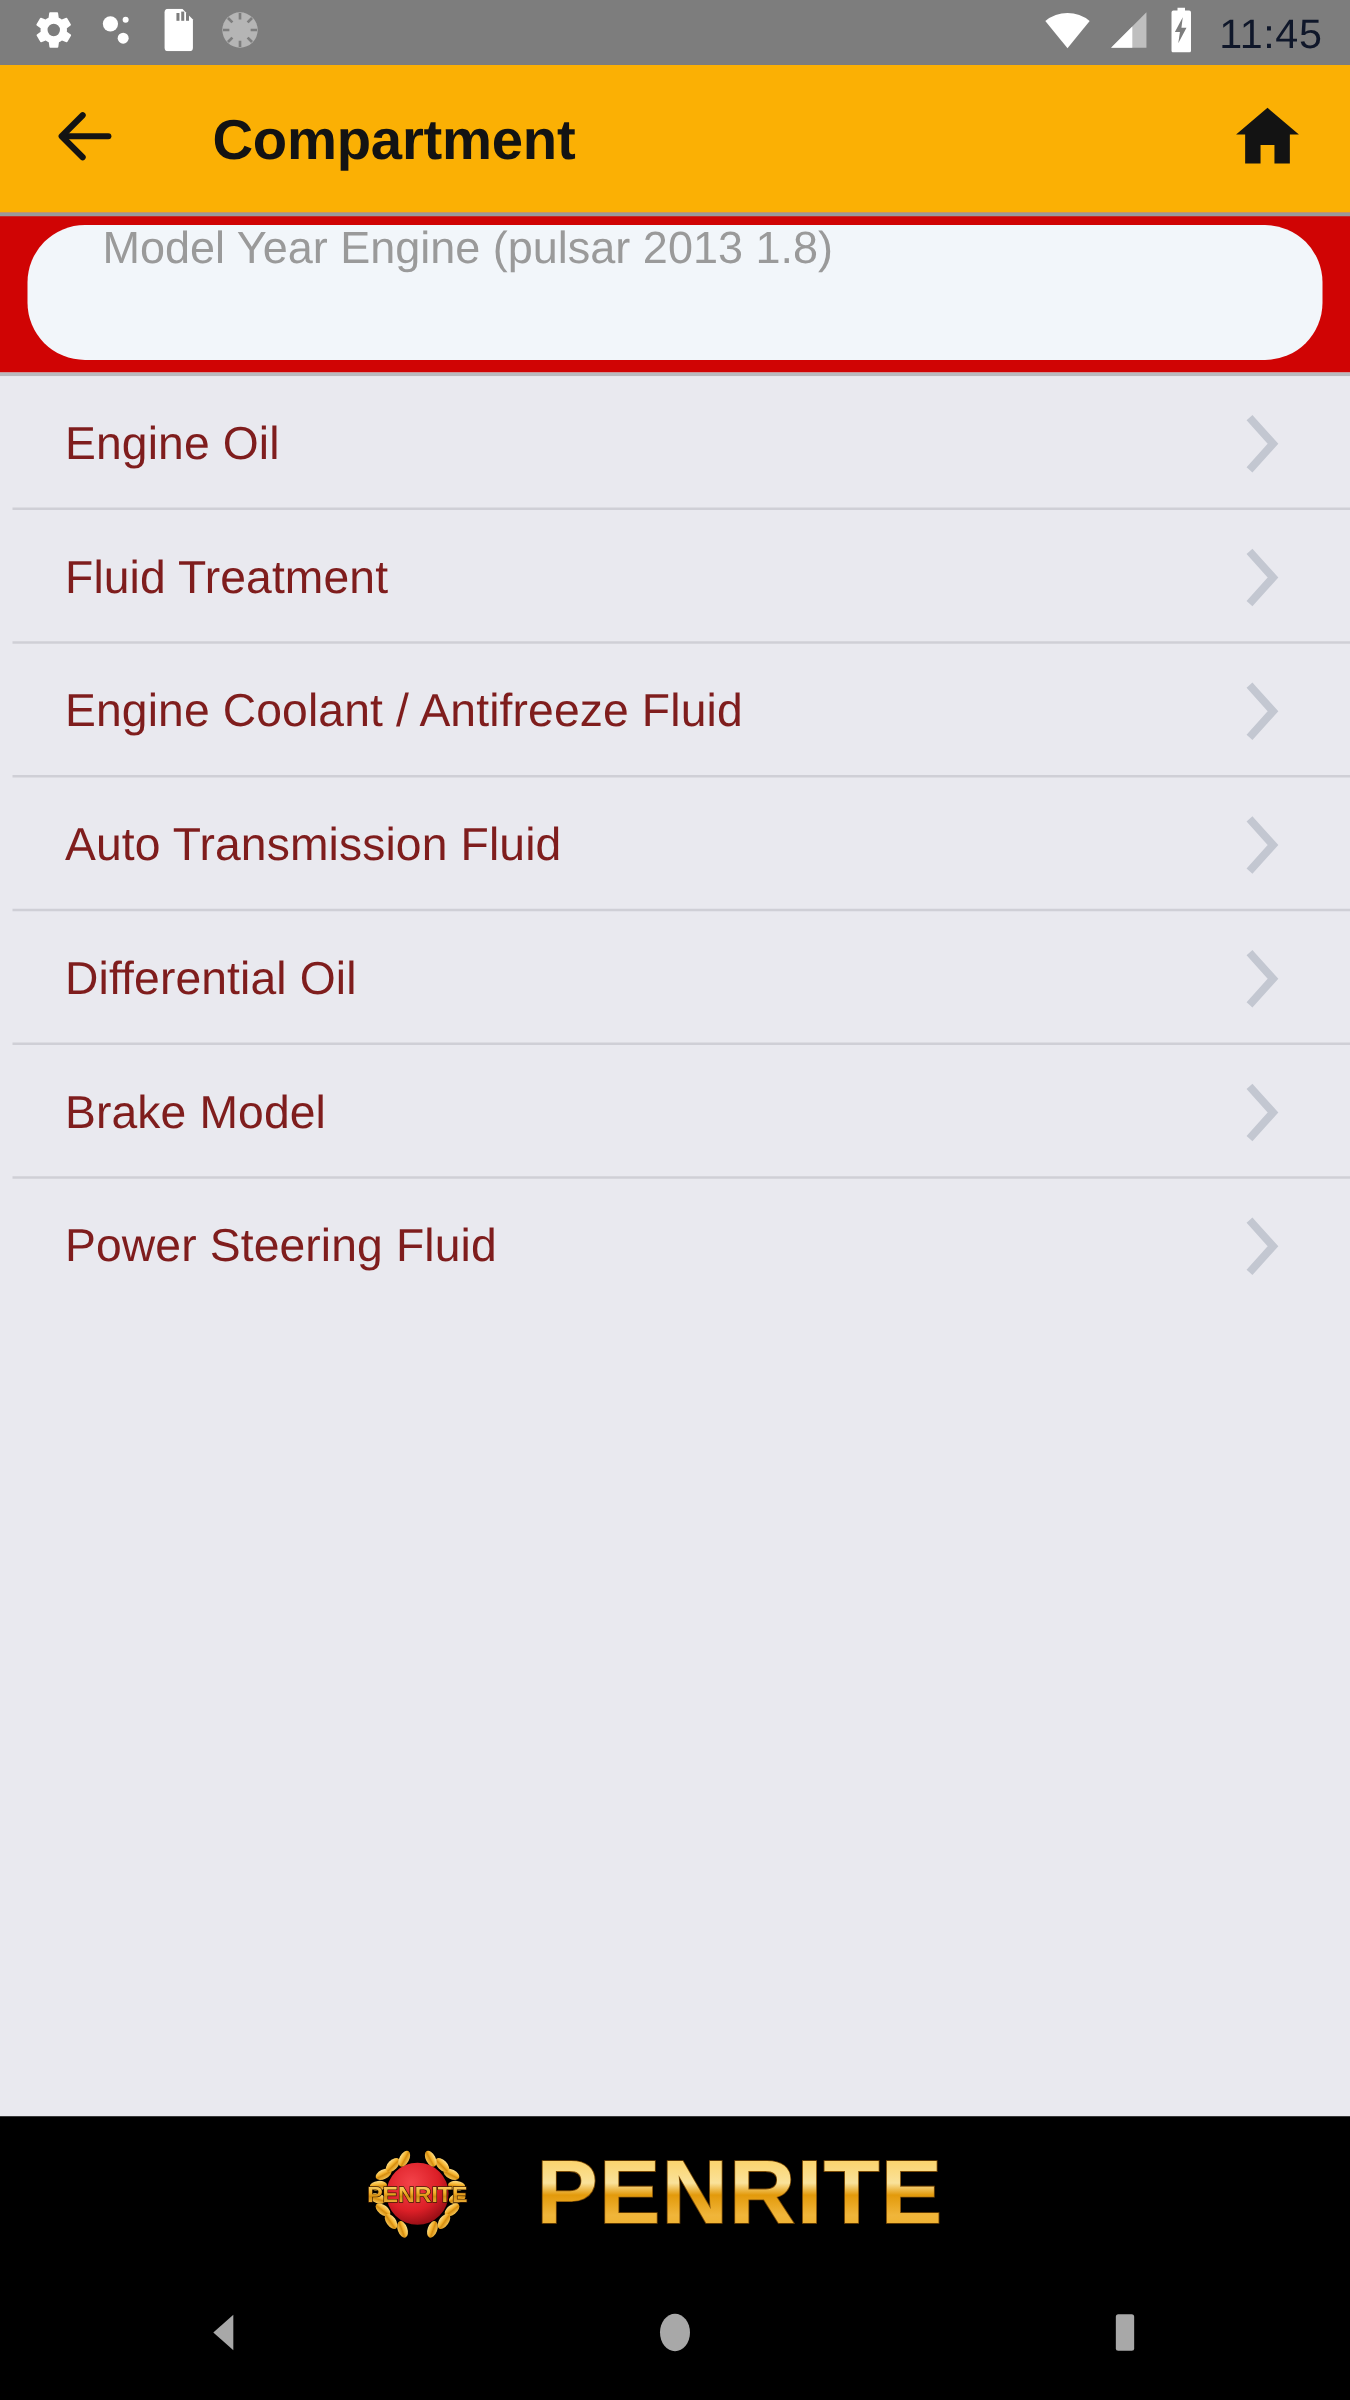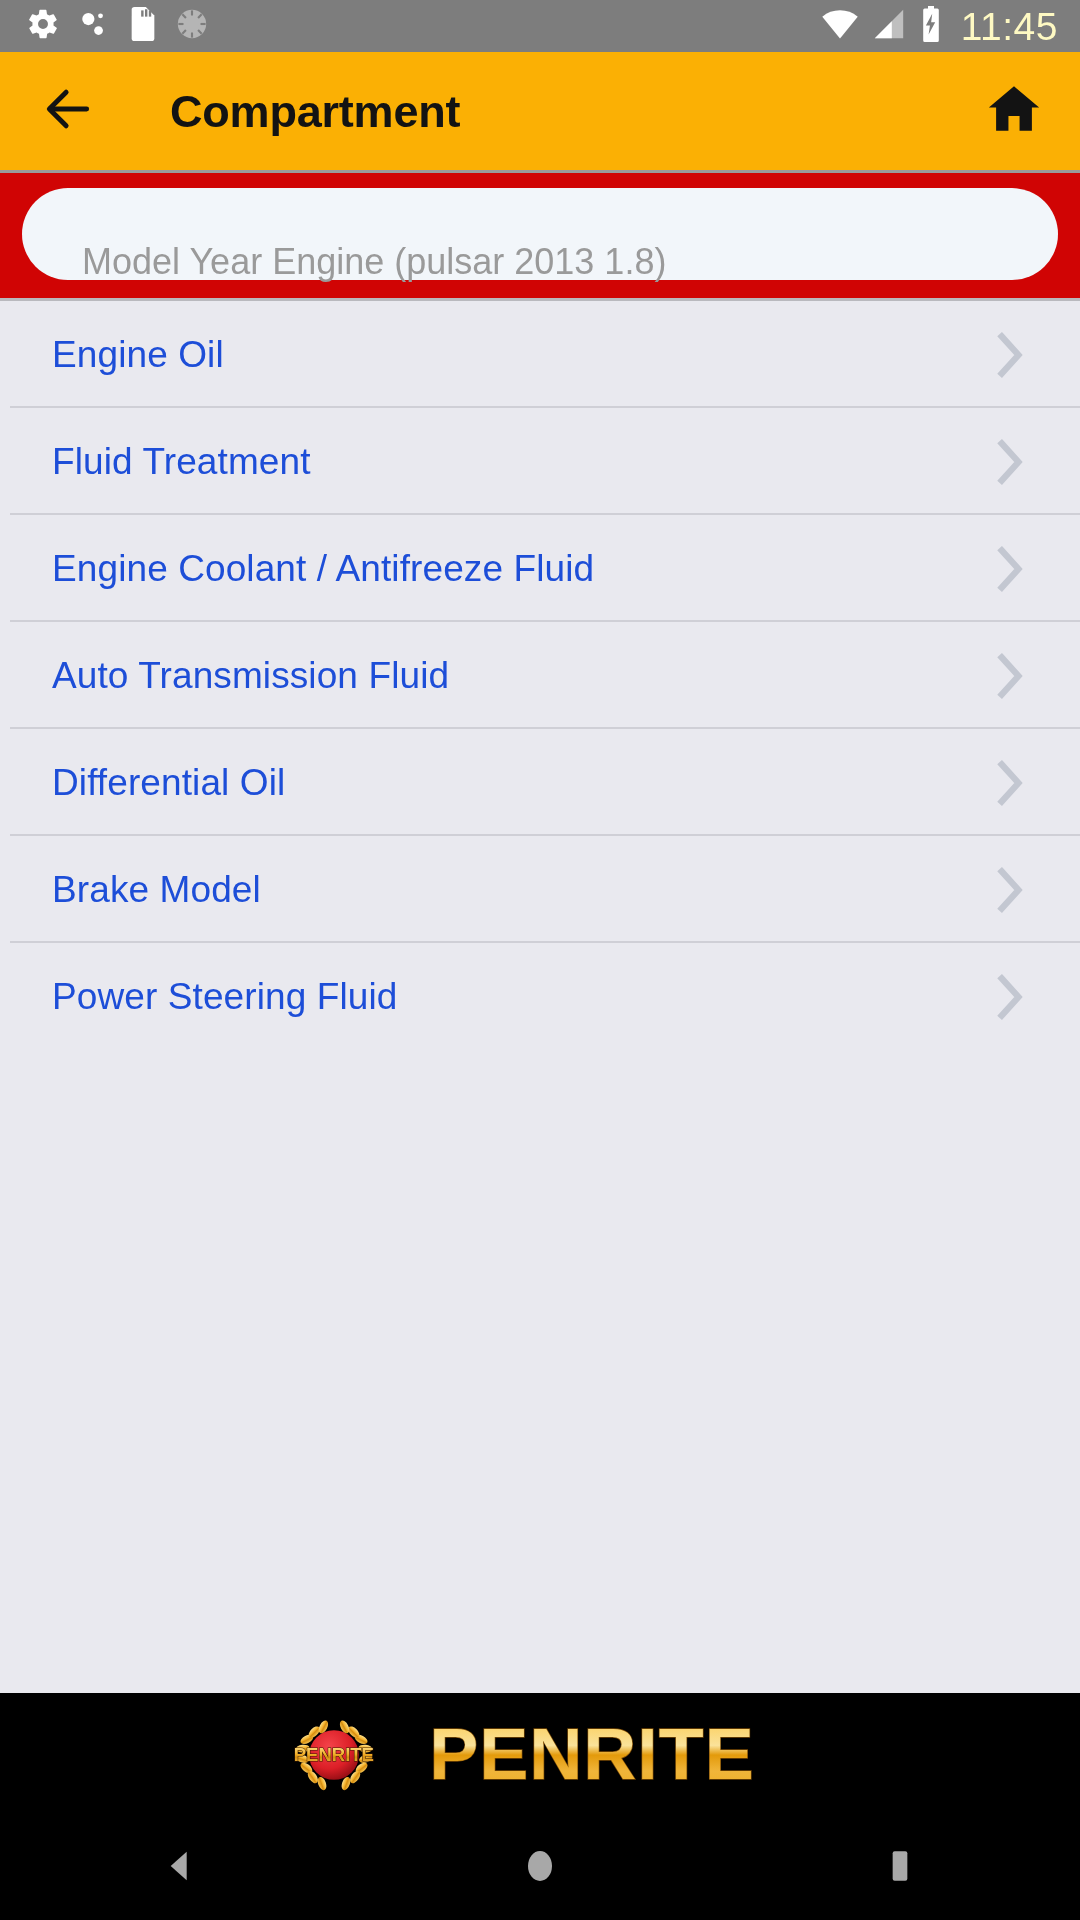--- a/index.html
+++ b/index.html
@@ -20,22 +20,22 @@
   .status-bar {
     height: 52px; flex: 0 0 52px;
     background: #7D7D7D;
     display: flex; align-items: center;
     padding: 0 22px 0 26px;
     color: #FFFFFF;
   }
   .status-left { display: flex; align-items: center; gap: 17px; }
   .status-right { margin-left: auto; display: flex; align-items: center; gap: 13px; }
   .status-clock {
-    font-size: 39px; font-weight: 400; letter-spacing: 0.5px;
-    color: #fef9c3; margin-left: 5px; line-height: 1; text-align: right;
+    font-size: 33px; font-weight: 400; letter-spacing: 0.5px;
+    color: #0f172a; margin-left: 5px; line-height: 1; text-align: right;
   }
   .sicon { display: block; }
 
   
   .app-bar {
     flex: 0 0 118px; height: 118px;
     background: #FBB004;
     display: flex; align-items: center;
     padding: 0 30px 0 32px;
     position: relative;
@@ -60,41 +60,41 @@
   }
 
   
   .search-band {
     flex: 0 0 128px; height: 128px;
     background: #D00404;
     display: flex; align-items: center;
     padding: 0 22px;
   }
   .search-pill {
-    width: 100%; height: 92px;
+    width: 100%; height: 108px;
     background: #F2F6FA;
     border-radius: 46px;
-    display: flex; align-items: flex-end;
+    display: flex; align-items: flex-start;
     padding: 0 60px;
   }
   .search-pill-text {
     font-size: 36px; color: #9A9A9A; line-height: 1;
   }
   .band-shadow { flex: 0 0 3px; background: #B9B9BE; }
 
   
   .list { flex: 1 1 auto; background: #E9E9EF; overflow: hidden; }
   .list-row {
     height: 107px;
     display: flex; align-items: center;
     padding: 0 52px;
     position: relative;
   }
   .row-label {
-    font-size: 37px; color: #1d4ed8; line-height: 1;
+    font-size: 37px; color: #7f1d1d; line-height: 1;
     letter-spacing: 0.1px;
   }
   .row-chevron { margin-left: auto; display: flex; align-items: center; }
   .row-divider {
     position: absolute; left: 10px; right: 0; bottom: 0;
     height: 2px; background: #CFCFD6;
   }
 
   
   .footer {

